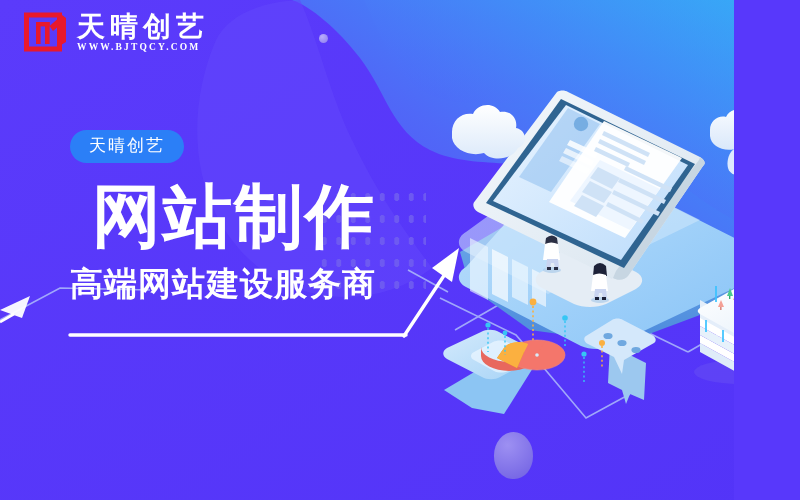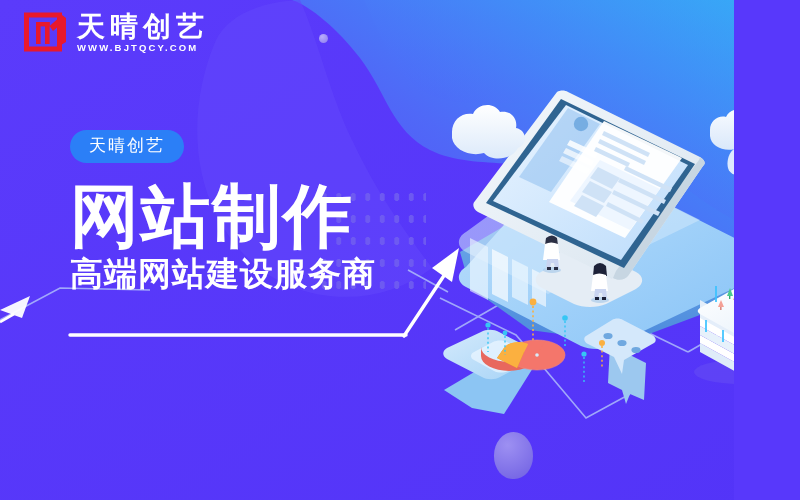--- a/index.html
+++ b/index.html
@@ -45,39 +45,40 @@
   .logo-mark { width:44px; height:42px; position:relative; }
   .logo-text { display:flex; flex-direction:column; gap:2px; }
   .logo-cn {
     font-size:28px; font-weight:700; color:#ffffff;
     letter-spacing:5px; line-height:1;
     font-family:"DejaVu Sans",sans-serif;
   }
   .logo-url {
     font-size:9.5px; font-weight:700; color:#ffffff;
     letter-spacing:2.15px; line-height:1;
-    font-family:Liberation Sans, sans-serif;
+    font-family:Liberation Serif, serif;
   }
   
   .copy { position:absolute; left:70px; top:130px; }
   .badge {
     display:inline-block; background:#2b7ff7; color:#fff;
     font-size:17px; font-weight:500; letter-spacing:2px;
     padding:6px 19px 7px; border-radius:999px;
     font-family:"DejaVu Sans",sans-serif; line-height:1.15;
   }
   .headline {
     margin-top:19px;
     font-size:69px; font-weight:700; color:#ffffff;
     letter-spacing:2px; line-height:1;
     font-family:"DejaVu Sans",sans-serif;
     white-space:nowrap;
+    text-align:right;
   }
   .subhead {
-    margin-top:6px;
+    margin-top:16px;
     font-size:33px; font-weight:700; color:#ffffff;
     letter-spacing:1px; line-height:1;
     font-family:"DejaVu Sans",sans-serif;
     white-space:nowrap;
   }
   
   .illo { position:absolute; left:0; top:0; width:800px; height:500px; }
 </style>
 </head>
 <body>

